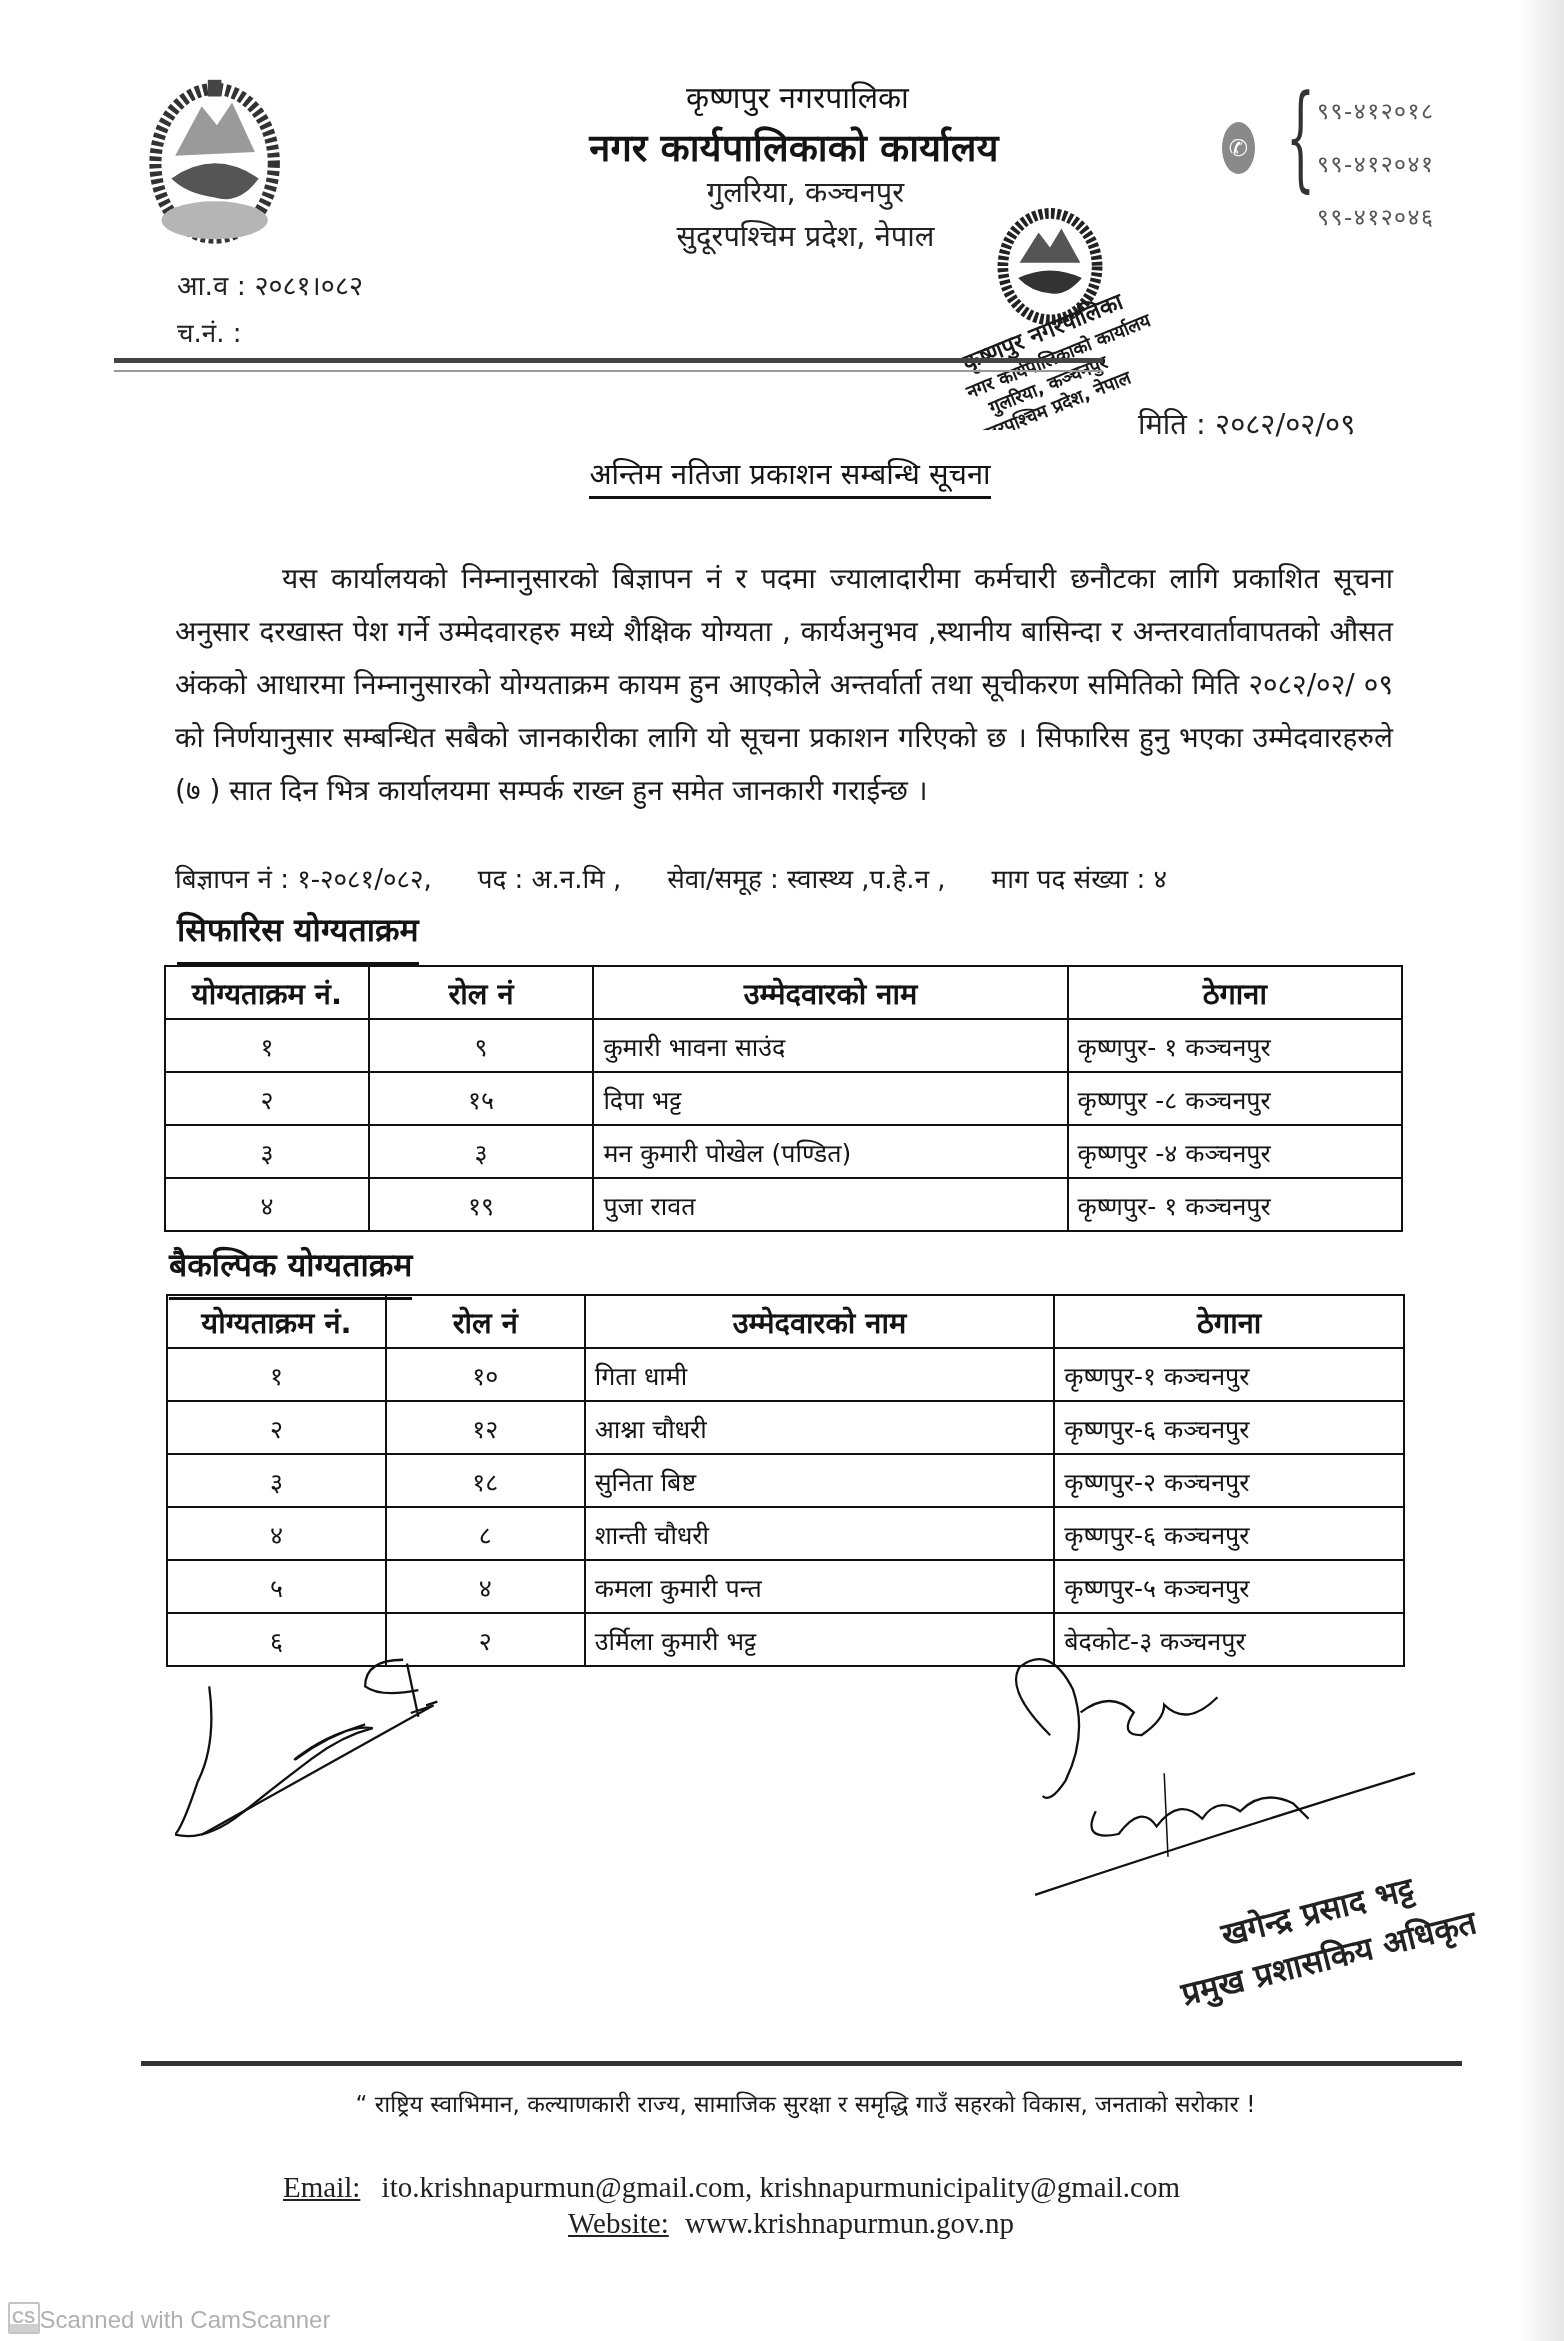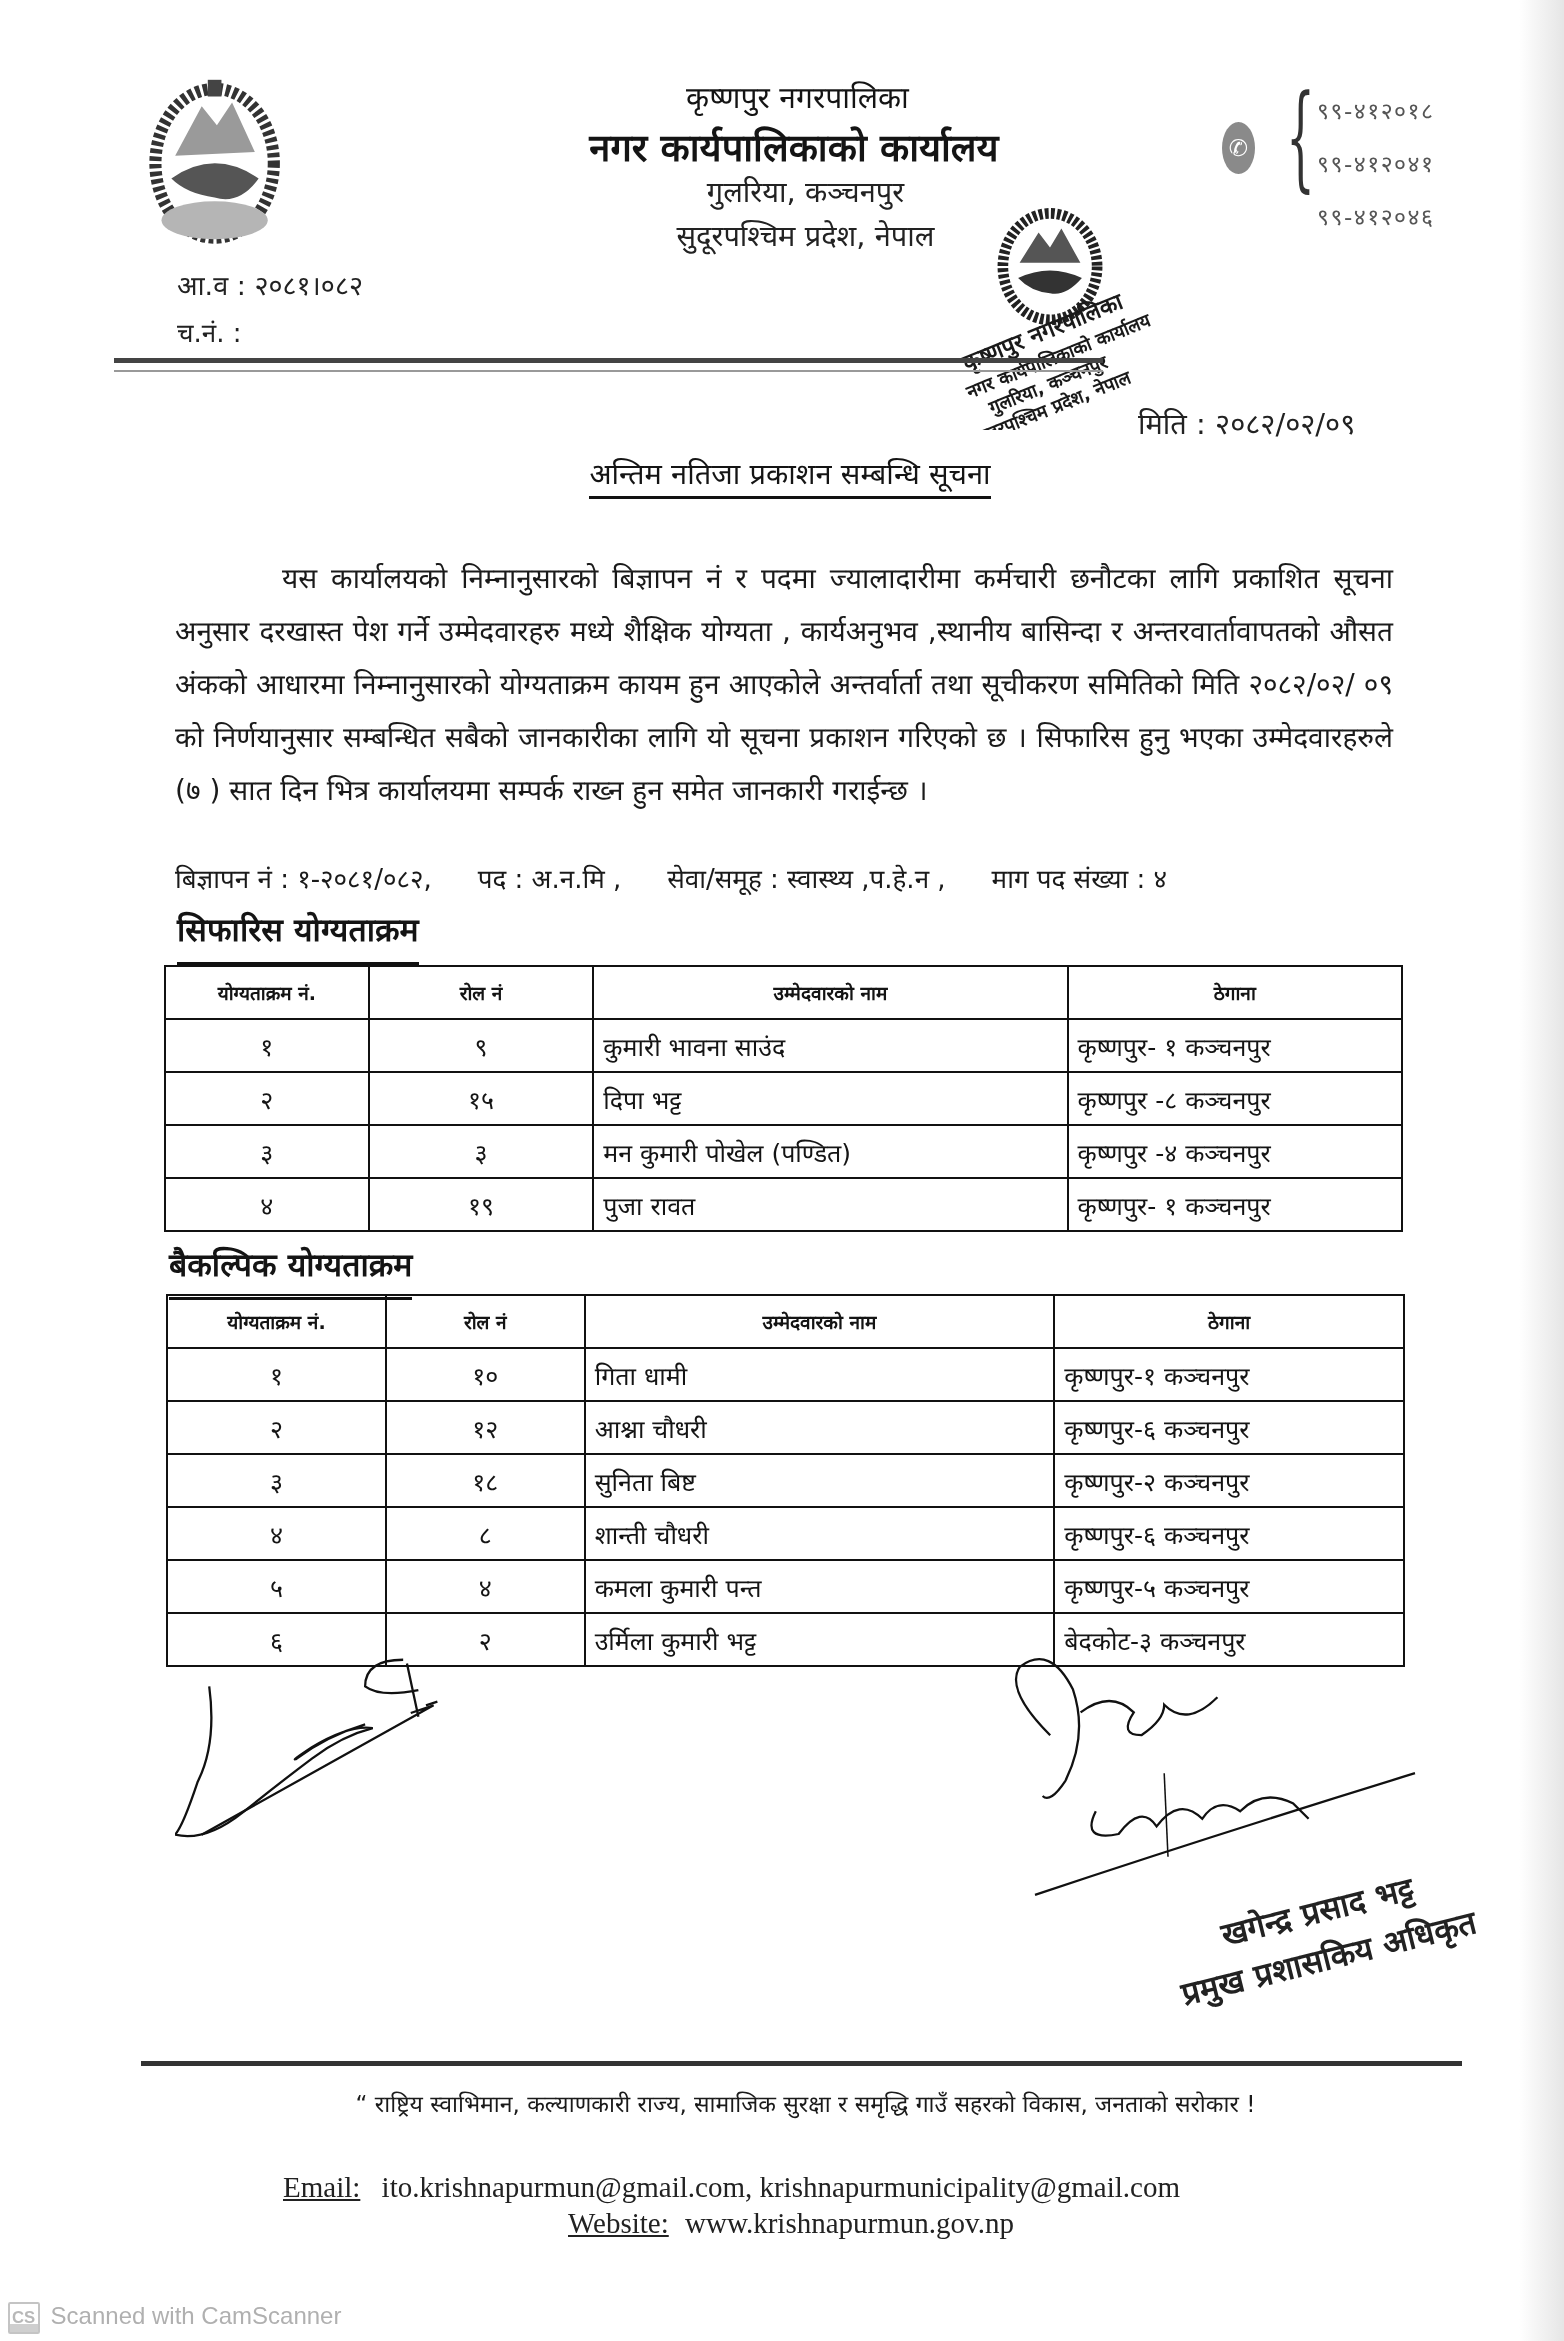--- a/index.html
+++ b/index.html
@@ -34,41 +34,41 @@
 
   .adv-line { left: 175px; top: 860px; width: 1233px; font-size: 26px; display: flex; gap: 46px; white-space: nowrap; color:#1a1a1a; }
 
   .sec-title { font-size: 32px; font-weight: bold; }
   .sec-title span { border-bottom: 3.8px solid #111; padding-bottom: 13px; }
   .sec1 { left: 177px; top: 907px; }
   .sec2 { left: 169px; top: 1242px; }
 
   table.res { position: absolute; border-collapse: collapse; font-size: 25px; }
   table.res td, table.res th { border: 2.3px solid #111; font-weight: normal; height: 53px; padding: 0 9px; }
-  table.res th { font-weight: bold; font-size: 19px; }
+  table.res th { font-weight: bold; font-size: 29px; }
   table.res td.c { text-align: center; }
   table.res td.l { text-align: left; }
   .t1 { left: 164px; top: 965px; width: 1239px; }
   .t2 { left: 166px; top: 1294px; width: 1239px; }
   .t1 th, .t2 th { height: 50px; }
 
   .sig-left { left: 175px; top: 1652px; width: 289px; height: 198px; }
   .sig-right { left: 989px; top: 1644px; width: 472px; height: 304px; }
   .officer { left: 1165px; top: 1926px; transform: rotate(-14deg); transform-origin: left top; font-weight: bold; color:#222; }
   .officer .n { font-size: 32px; margin-left: 53px; }
   .officer .r { font-size: 32px; margin-top: 4.6px; }
 
   .hr-bottom { left: 141px; top: 2061px; width: 1321px; height: 4.6px; background: #333; }
   .slogan { left: 0; width: 1565px; top: 2082px; text-align: center; font-size: 23px; font-weight: normal; line-height: 44px; padding-left: 46px; color:#1a1a1a; }
   .email-line { left: 283px; top: 2171px; font-size: 29px; font-family: "Liberation Serif", serif; color:#222; white-space: nowrap; }
   .email-line .lbl { text-decoration: underline; margin-right: 14px; }
   .web-line { left: 568px; top: 2207px; font-size: 29px; font-family: "Liberation Serif", serif; color:#222; white-space: nowrap; }
   .web-line .lbl { text-decoration: underline; margin-right: 9px; }
 
-  .cs { left: 7.6px; top: 2302px; display: flex; align-items: flex-start; gap: 11px; color: #b0b0b0; font-size: 24px; font-family: "Liberation Sans", sans-serif; }
+  .cs { left: 7.6px; top: 2302px; display: flex; align-items: flex-end; gap: 0; color: #b0b0b0; font-size: 24px; font-family: "Liberation Sans", sans-serif; }
   .cs-badge { width: 32px; height: 32px; border: 2.3px solid #c4c4c4; border-radius: 2.3px; display:flex; align-items:center; justify-content:center; font-weight: bold; font-size: 16.7px; color:#b8b8b8; background: linear-gradient(#fff 72%, #cfcfcf 72%); }
   .scan-shade { right: 0; top: 0; width: 46px; height: 2342px; background: linear-gradient(to left, rgba(180,180,180,0.35), rgba(255,255,255,0)); }
 </style>
 </head>
 <body>
 
 <div class="abs scan-shade"></div>
 
 <div class="abs emblem">
   <svg width="148" height="175" viewBox="0 0 195 230">

